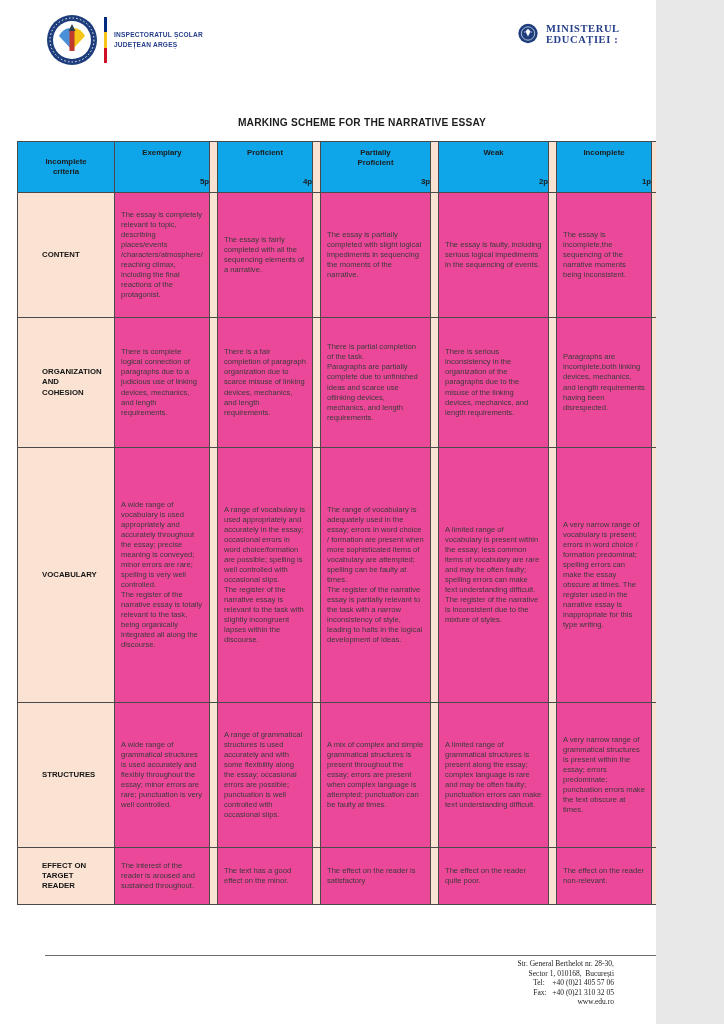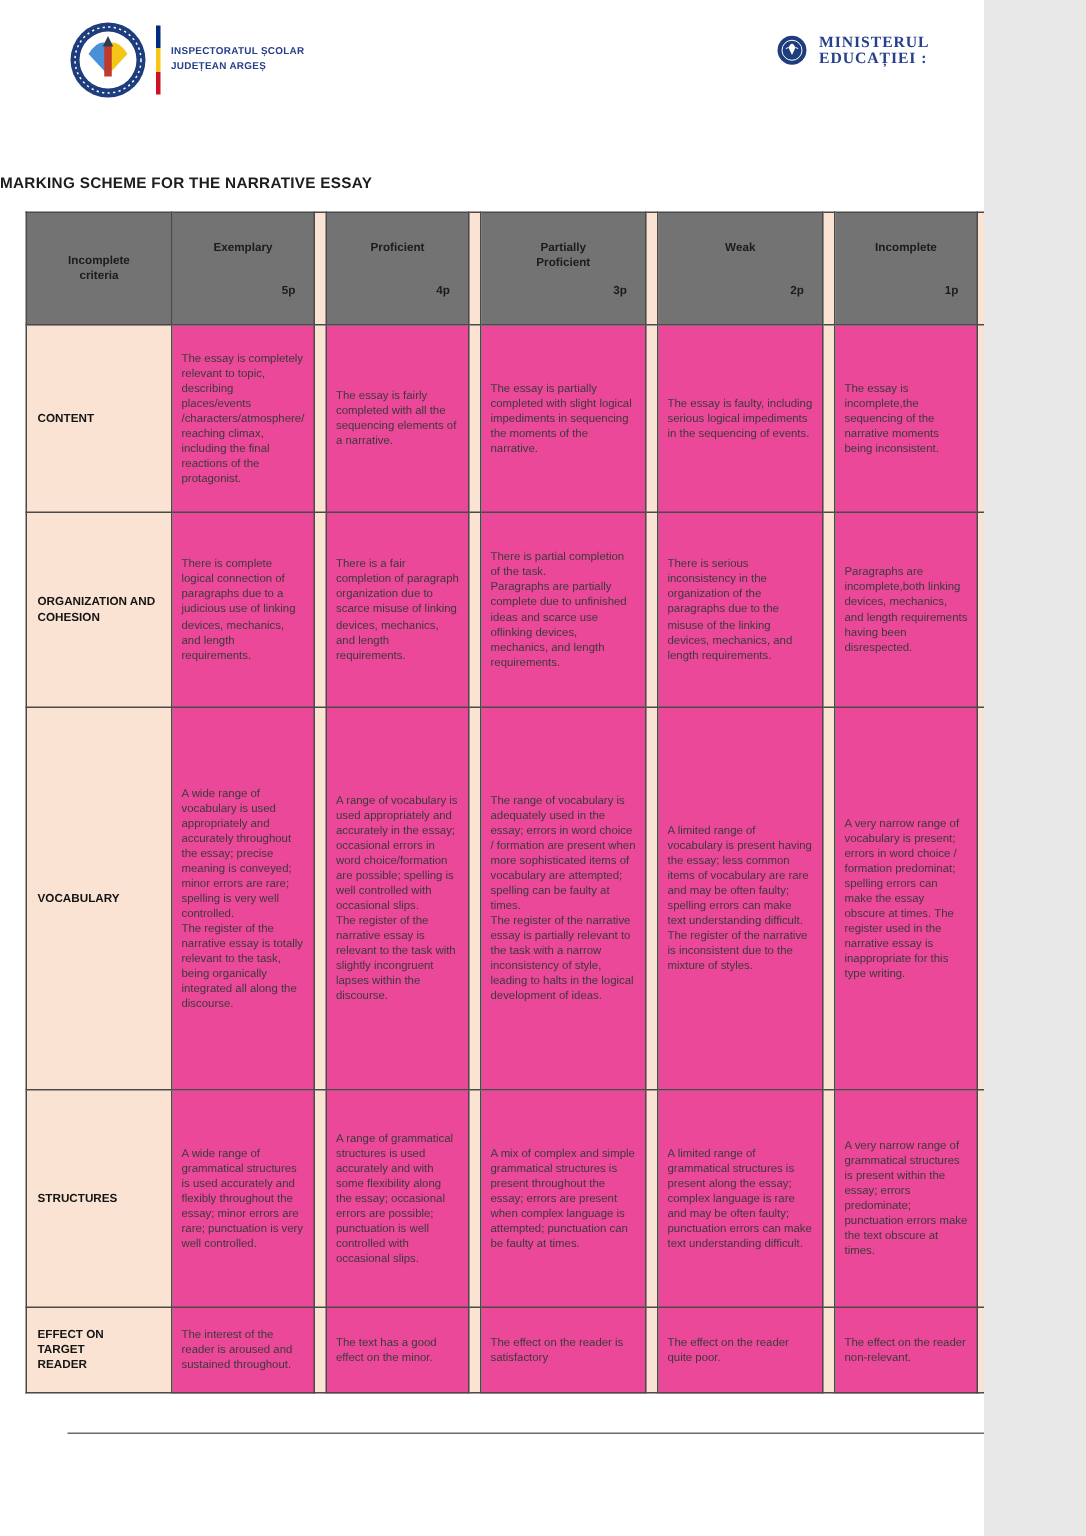--- a/index.html
+++ b/index.html
@@ -13,42 +13,42 @@
   .tri-blue{background:#002b7f;}
   .tri-yellow{background:#f5c518;}
   .tri-red{background:#ce1126;}
   .insp-text{margin-left:7px;font-weight:bold;font-size:6.6px;line-height:1.45;
              color:#27408b;letter-spacing:.2px;}
   .right-logo{position:absolute;left:518px;top:20px;display:flex;align-items:center;}
   .min-text{margin-left:8px;font-family:"Liberation Serif",serif;font-weight:600;
             font-size:10.5px;color:#27408b;letter-spacing:.6px;}
 
   
-  .title{position:absolute;left:0;top:117px;width:724px;text-align:left;
+  .title{position:absolute;left:0;top:117px;width:724px;text-align:center;
          font-weight:bold;font-size:10.2px;color:#1d1d1d;letter-spacing:.2px;}
 
   
   table.scheme{position:absolute;left:17px;top:141px;width:690px;
                border-collapse:collapse;table-layout:fixed;}
   table.scheme th,table.scheme td{border:1px solid #4a4a4a;box-sizing:border-box;}
   .hrow{height:50px;}
   .r-content{height:125px;}
   .r-org{height:130px;}
   .r-vocab{height:255px;}
   .r-struct{height:145px;}
   .r-effect{height:57px;}
-  th.hcell{background:#737373;font-weight:bold;color:#1c1c1c;padding:12px;vertical-align:middle;}
+  th.hcell{background:#0ea5e9;font-weight:bold;color:#1c1c1c;padding:0;vertical-align:middle;}
   .hwrap{display:flex;flex-direction:column;justify-content:space-between;
          height:38px;padding:6px 0;}
   .hlabel{text-align:center;font-size:7.8px;white-space:pre-line;line-height:1.25;}
   .hpts{text-align:right;padding-left:12px;font-size:7.8px;}
   td.sep,th.sep{background:#fae3d2;padding:0;}
 
   td.crit-cell{background:#fae3d2;font-weight:bold;font-size:7.8px;color:#141414;
-               padding:4px 7px;text-align:left;vertical-align:middle;white-space:pre-line;
+               padding:4px 24px;text-align:left;vertical-align:middle;white-space:pre-line;
                line-height:1.3;}
   td.body-cell{background:#ec4899;font-size:7.6px;color:#3a3a3a;padding:4px 6px;
                vertical-align:middle;white-space:pre-line;line-height:1.32;}
   td.points-cell{background:#ffffff;}
 
   
   .footer-rule{position:absolute;left:45px;top:955px;width:637px;height:1px;background:#6b6b6b;}
   .footer-left{position:absolute;left:55px;top:959px;font-family:"Liberation Serif",serif;
                font-size:7.5px;line-height:9.6px;color:#222;}
   .footer-right{position:absolute;right:42px;top:959px;text-align:right;
@@ -190,21 +190,21 @@
         <td class="crit-cell">VOCABULARY</td>
         <td class="body-cell">A wide range of vocabulary is used appropriately and accurately throughout the essay; precise meaning is conveyed; minor errors are rare; spelling is very well controlled.
 The register of the narrative essay is totally relevant to the task, being organically integrated all along the discourse.</td>
         <td class="sep"></td>
         <td class="body-cell">A range of vocabulary is used appropriately and accurately in the essay; occasional errors in word choice/formation are possible; spelling is well controlled with occasional slips.
 The register of the narrative essay is relevant to the task with slightly incongruent lapses within the discourse.</td>
         <td class="sep"></td>
         <td class="body-cell">The range of vocabulary is adequately used in the essay; errors in word choice / formation are present when more sophisticated items of vocabulary are attempted; spelling can be faulty at times.
 The register of  the narrative essay is partially relevant to the task with a narrow inconsistency of style, leading to halts in the logical development of ideas.</td>
         <td class="sep"></td>
-        <td class="body-cell">A limited range of vocabulary is present having the essay; less common items of vocabulary are rare and may be often faulty; spelling errors can make text understanding difficult. The register of the narrative is inconsistent due to the mixture of styles.</td>
+        <td class="body-cell">A limited range of vocabulary is present within the essay; less common items of vocabulary are rare and may be often faulty; spelling errors can make text understanding difficult. The register of the narrative is inconsistent due to the mixture of styles.</td>
         <td class="sep"></td>
         <td class="body-cell">A very narrow range of vocabulary is present; errors in word choice / formation predominat; spelling errors can make the essay obscure at times. The register used in the narrative essay is inappropriate for this type writing.</td>
         <td class="sep"></td>
         <td class="points-cell"></td>
       </tr>
       <tr class="r-struct">
         <td class="crit-cell">STRUCTURES</td>
         <td class="body-cell">A wide range of grammatical structures is used accurately and flexibly throughout the essay; minor errors are rare; punctuation is very well controlled.</td>
         <td class="sep"></td>
         <td class="body-cell">A range of grammatical structures is used accurately and with some flexibility along the essay; occasional errors are possible; punctuation is well controlled with occasional slips.</td>
@@ -230,14 +230,21 @@
         <td class="body-cell">The effect on the reader quite poor.</td>
         <td class="sep"></td>
         <td class="body-cell">The effect on the reader non-relevant.</td>
         <td class="sep"></td>
         <td class="points-cell"></td>
       </tr>
     </tbody>
   </table>
 
   <div class="footer-rule"></div>
+  <div class="footer-right">
+    <div>Str. General Berthelot nr. 28-30,</div>
+    <div>Sector 1, 010168,  București</div>
+    <div>Tel:    +40 (0)21 405 57 06</div>
+    <div>Fax:   +40 (0)21 310 32 05</div>
+    <div><span>www.edu.ro</span></div>
+  </div>
 
 </div>
 
 </body></html>

